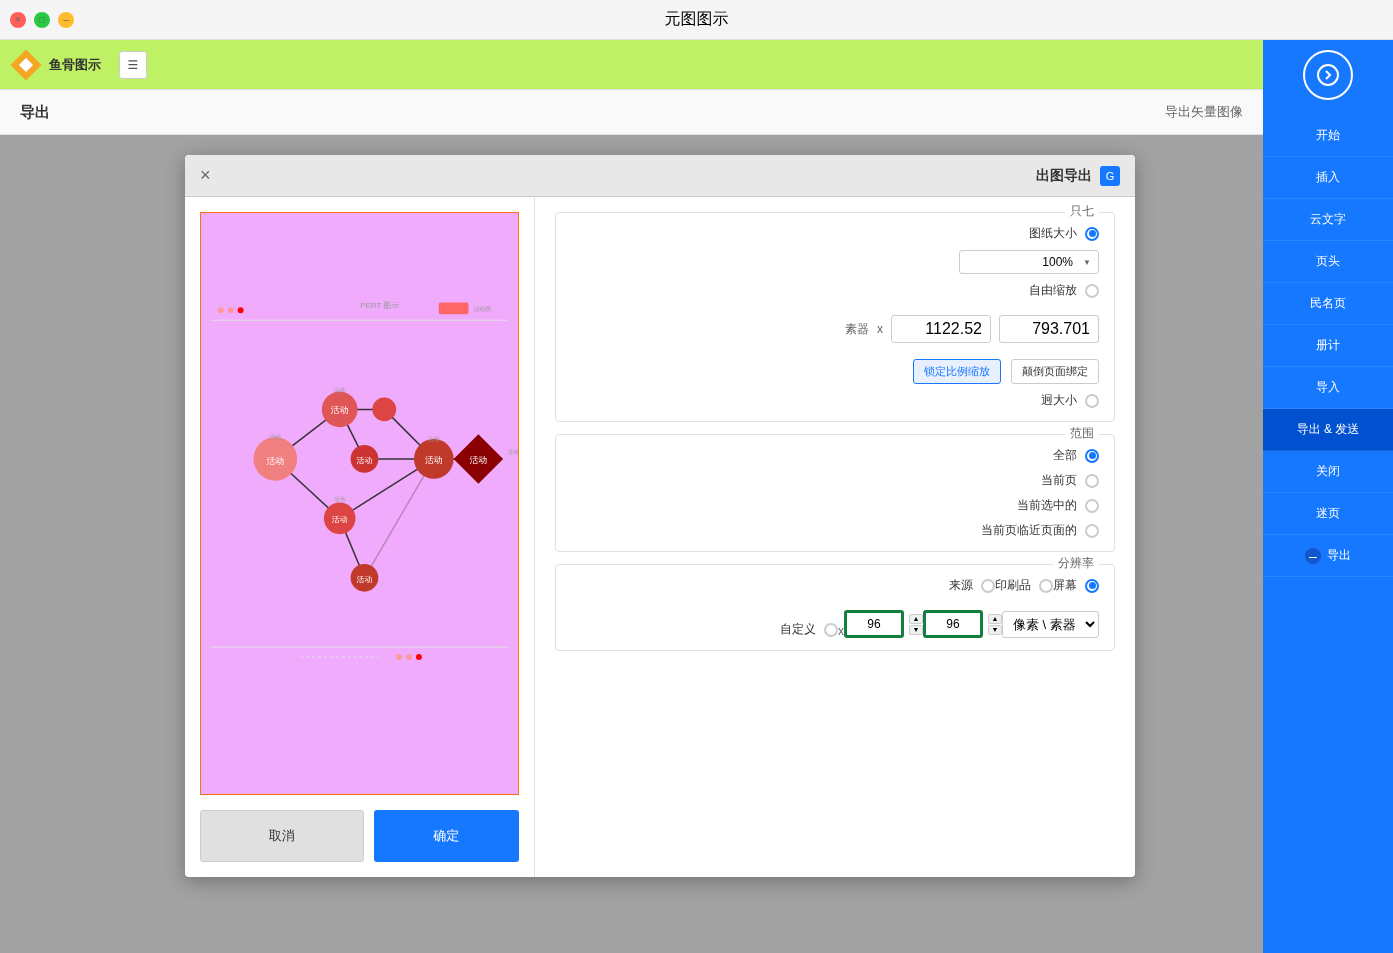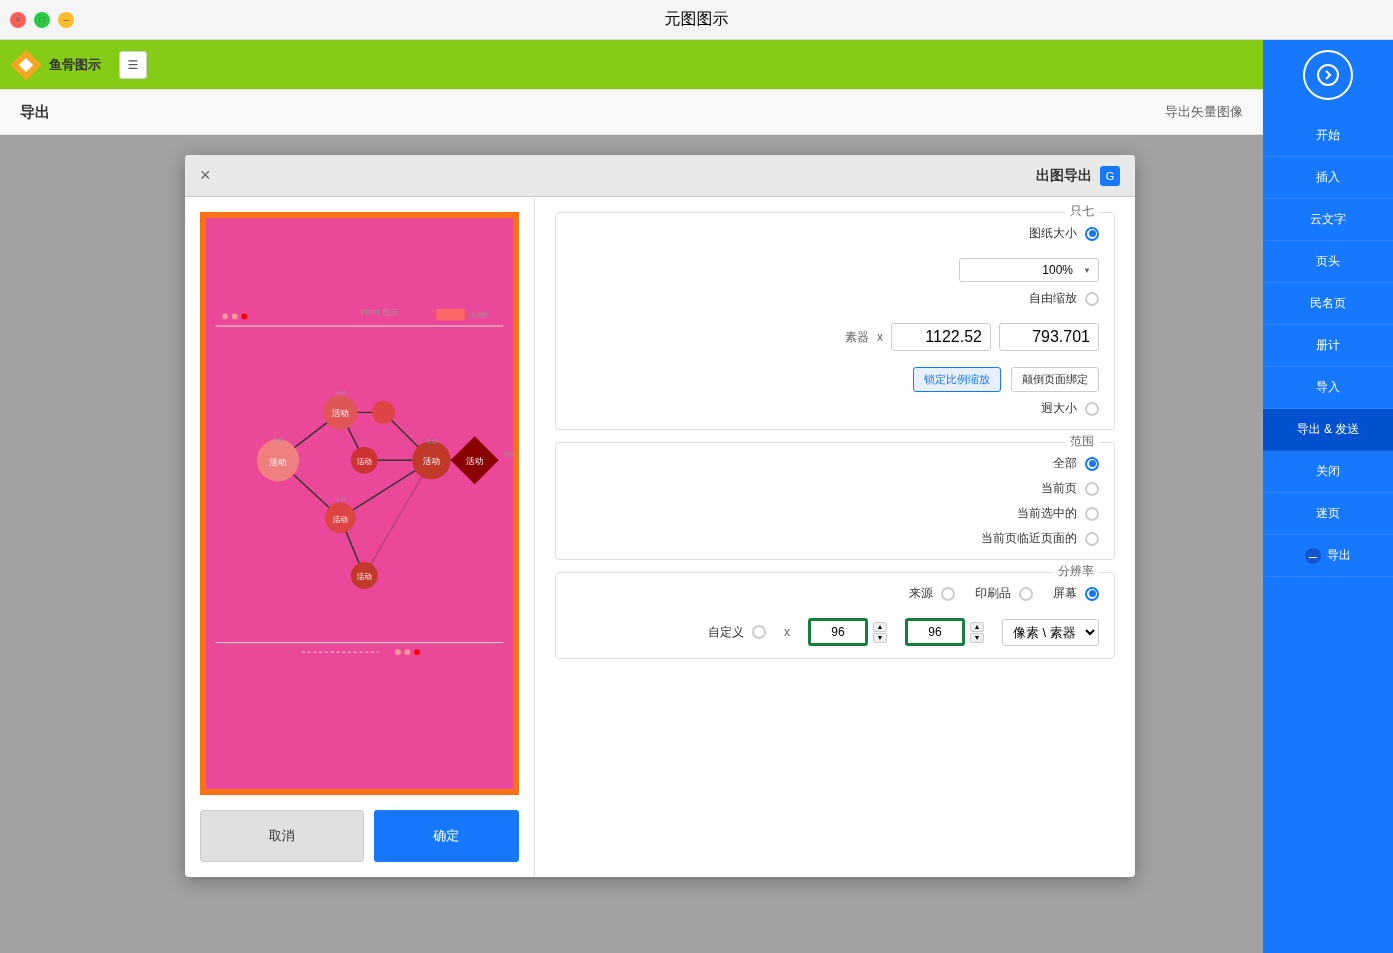--- a/index.html
+++ b/index.html
@@ -56,21 +56,21 @@
       flex: 1;
       display: flex;
       flex-direction: column;
       background: #fff;
       overflow: hidden;
     }
 
     
     .toolbar {
       height: 50px;
-      background: #84cc16;
+      background: #bef264;
       border-bottom: 1px solid #e0e0e0;
       display: flex;
       align-items: center;
       padding: 0 15px;
       gap: 10px;
     }
     .toolbar-logo {
       display: flex;
       align-items: center;
       gap: 6px;
@@ -193,22 +193,22 @@
     
     .preview-panel {
       width: 350px;
       border-right: 1px solid #e0e0e0;
       display: flex;
       flex-direction: column;
       padding: 15px;
     }
     .preview-canvas {
       flex: 1;
-      border: 6px solid #f97316;
-      background: #ec4899;
+      border: 1px solid #f97316;
+      background: #f0abfc;
       position: relative;
       margin-bottom: 15px;
       overflow: hidden;
     }
 
     .preview-buttons {
       display: flex;
       gap: 10px;
     }
     .btn-cancel {
@@ -289,21 +289,20 @@
       font-size: 16px;
       text-align: right;
     }
     .size-x { font-size: 12px; color: #666; }
     .unit-label { font-size: 12px; color: #666; }
 
     .percentage-row {
       display: flex;
       align-items: center;
       gap: 8px;
-      margin-top: 8px;
       justify-content: flex-end;
       padding-left: 40px;
     }
     .percentage-input {
       width: 140px;
       padding: 4px 8px;
       border: 1px solid #ccc;
       border-radius: 3px;
       font-size: 12px;
       text-align: right;
@@ -338,22 +337,22 @@
       color: #333;
     }
     .page-btn.active {
       background: #e8f0fe;
       border-color: #1677ff;
       color: #1677ff;
     }
 
     .resolution-row {
       display: flex;
-      align-items: center;
-      gap: 18px;
+      align-items: flex-end;
+      gap: 0;
       margin-top: 8px;
       justify-content: space-between;
     }
     .res-input-group {
       display: flex;
       align-items: center;
       gap: 5px;
     }
     .res-input {
       width: 60px;
@@ -592,21 +591,21 @@
                     <span>当前页临近页面的</span>
                     <div class="radio-circle"></div>
                   </label>
                 </div>
               </div>
 
               <div class="settings-section">
                 <span class="section-title">分辨率</span>
 
                 <div class="radio-group">
-                  <div style="display:flex;gap:20px;justify-content:flex-end;align-items:center;">
+                  <div style="display:flex;justify-content:flex-end;align-items:center;">
                     <label class="radio-item">
                       <span>来源</span>
                       <div class="radio-circle"></div>
                     </label>
                     <label class="radio-item">
                       <span>印刷品</span>
                       <div class="radio-circle"></div>
                     </label>
                     <label class="radio-item">
                       <span>屏幕</span>

